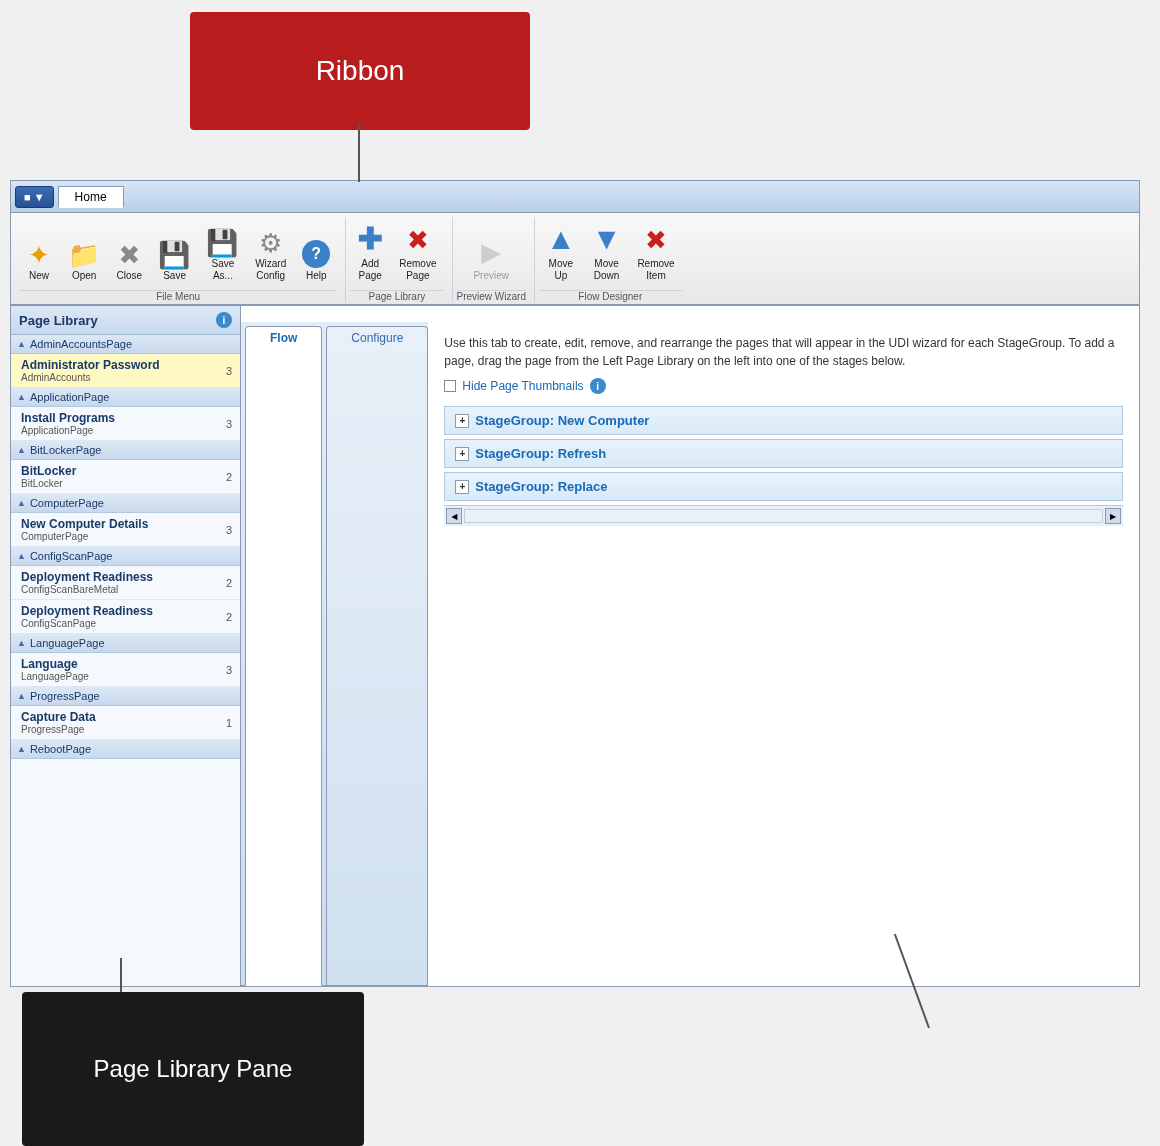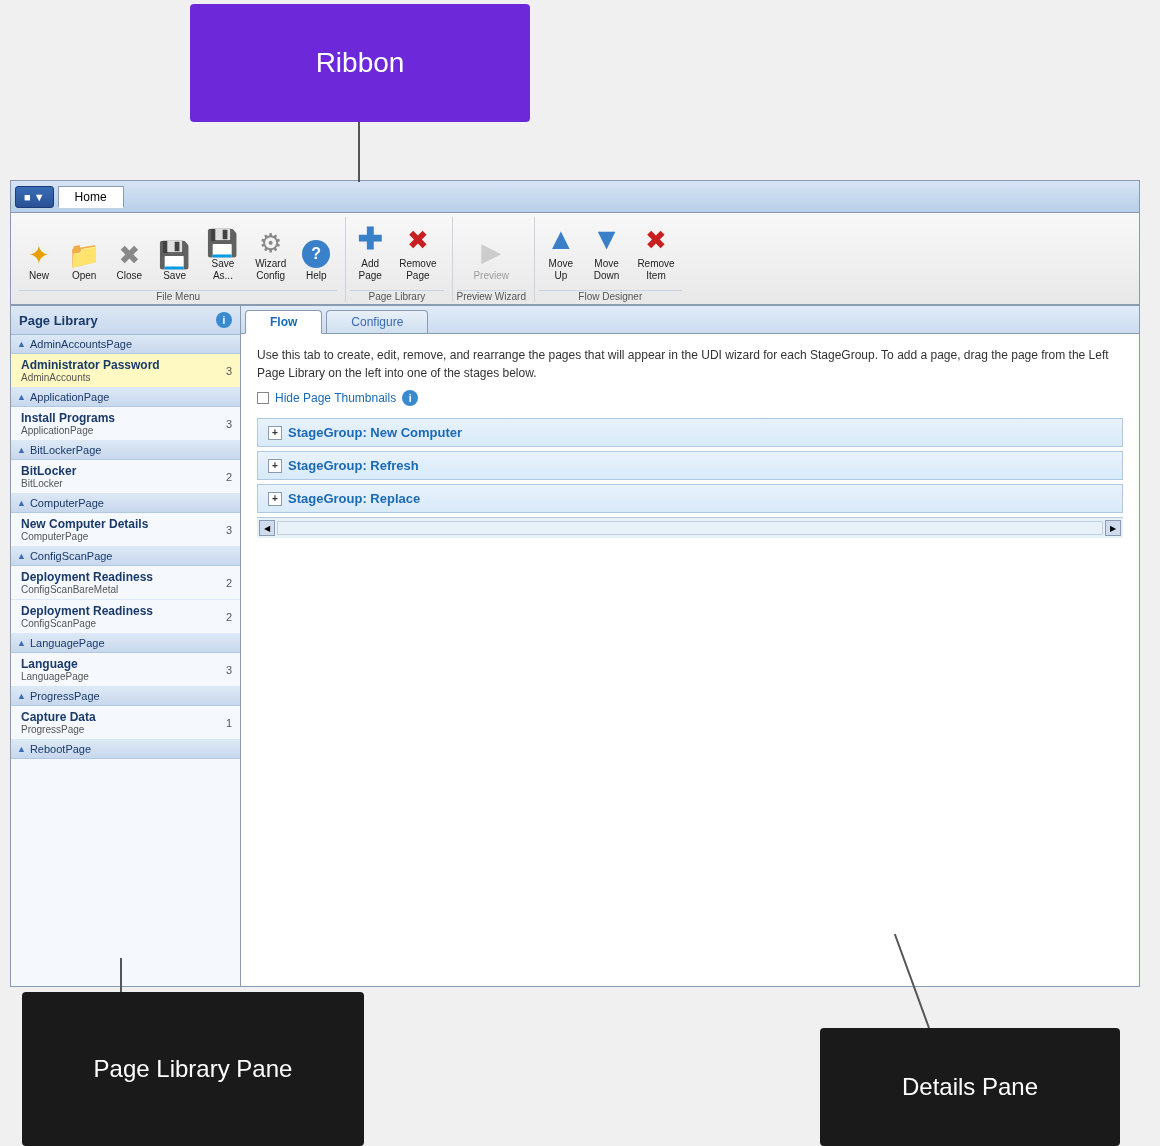--- a/index.html
+++ b/index.html
@@ -7,25 +7,25 @@
       font-family: 'Segoe UI', Tahoma, sans-serif;
       background: #f0f0f0;
       width: 1160px;
       min-height: 1146px;
       position: relative;
     }
 
     
     .ribbon-label-box {
       position: absolute;
-      top: 4px;
+      top: 12px;
       left: 190px;
       width: 340px;
       height: 118px;
-      background: #6d28d9;
+      background: #b91c1c;
       color: #fff;
       font-size: 28px;
       display: flex;
       align-items: center;
       justify-content: center;
       border-radius: 4px;
       z-index: 10;
     }
 
     
@@ -233,22 +233,23 @@
     .lib-item-count {
       font-size: 11px;
       color: #555;
       margin-left: 4px;
     }
 
     
     .details-panel {
       flex: 1;
       display: flex;
-      flex-direction: column;
+      flex-direction: row;
       background: #fff;
+      margin-top: 16px;
     }
 
     .details-tabs {
       display: flex;
       border-bottom: 1px solid #8a9ab0;
       background: linear-gradient(to bottom, #e0ecf8, #ccdcef);
       padding-top: 4px;
     }
 
     .details-tab {
@@ -743,17 +744,14 @@
 <div class="bottom-annotations">
 
   <div class="connector-left"></div>
 
   <div class="connector-right"></div>
 
   <div class="annotation-box-left">
     <span>Page Library Pane</span>
   </div>
 
-  <div class="annotation-box-right">
-    <span>Details Pane</span>
-  </div>
 
 </div>
 
 </body></html>

